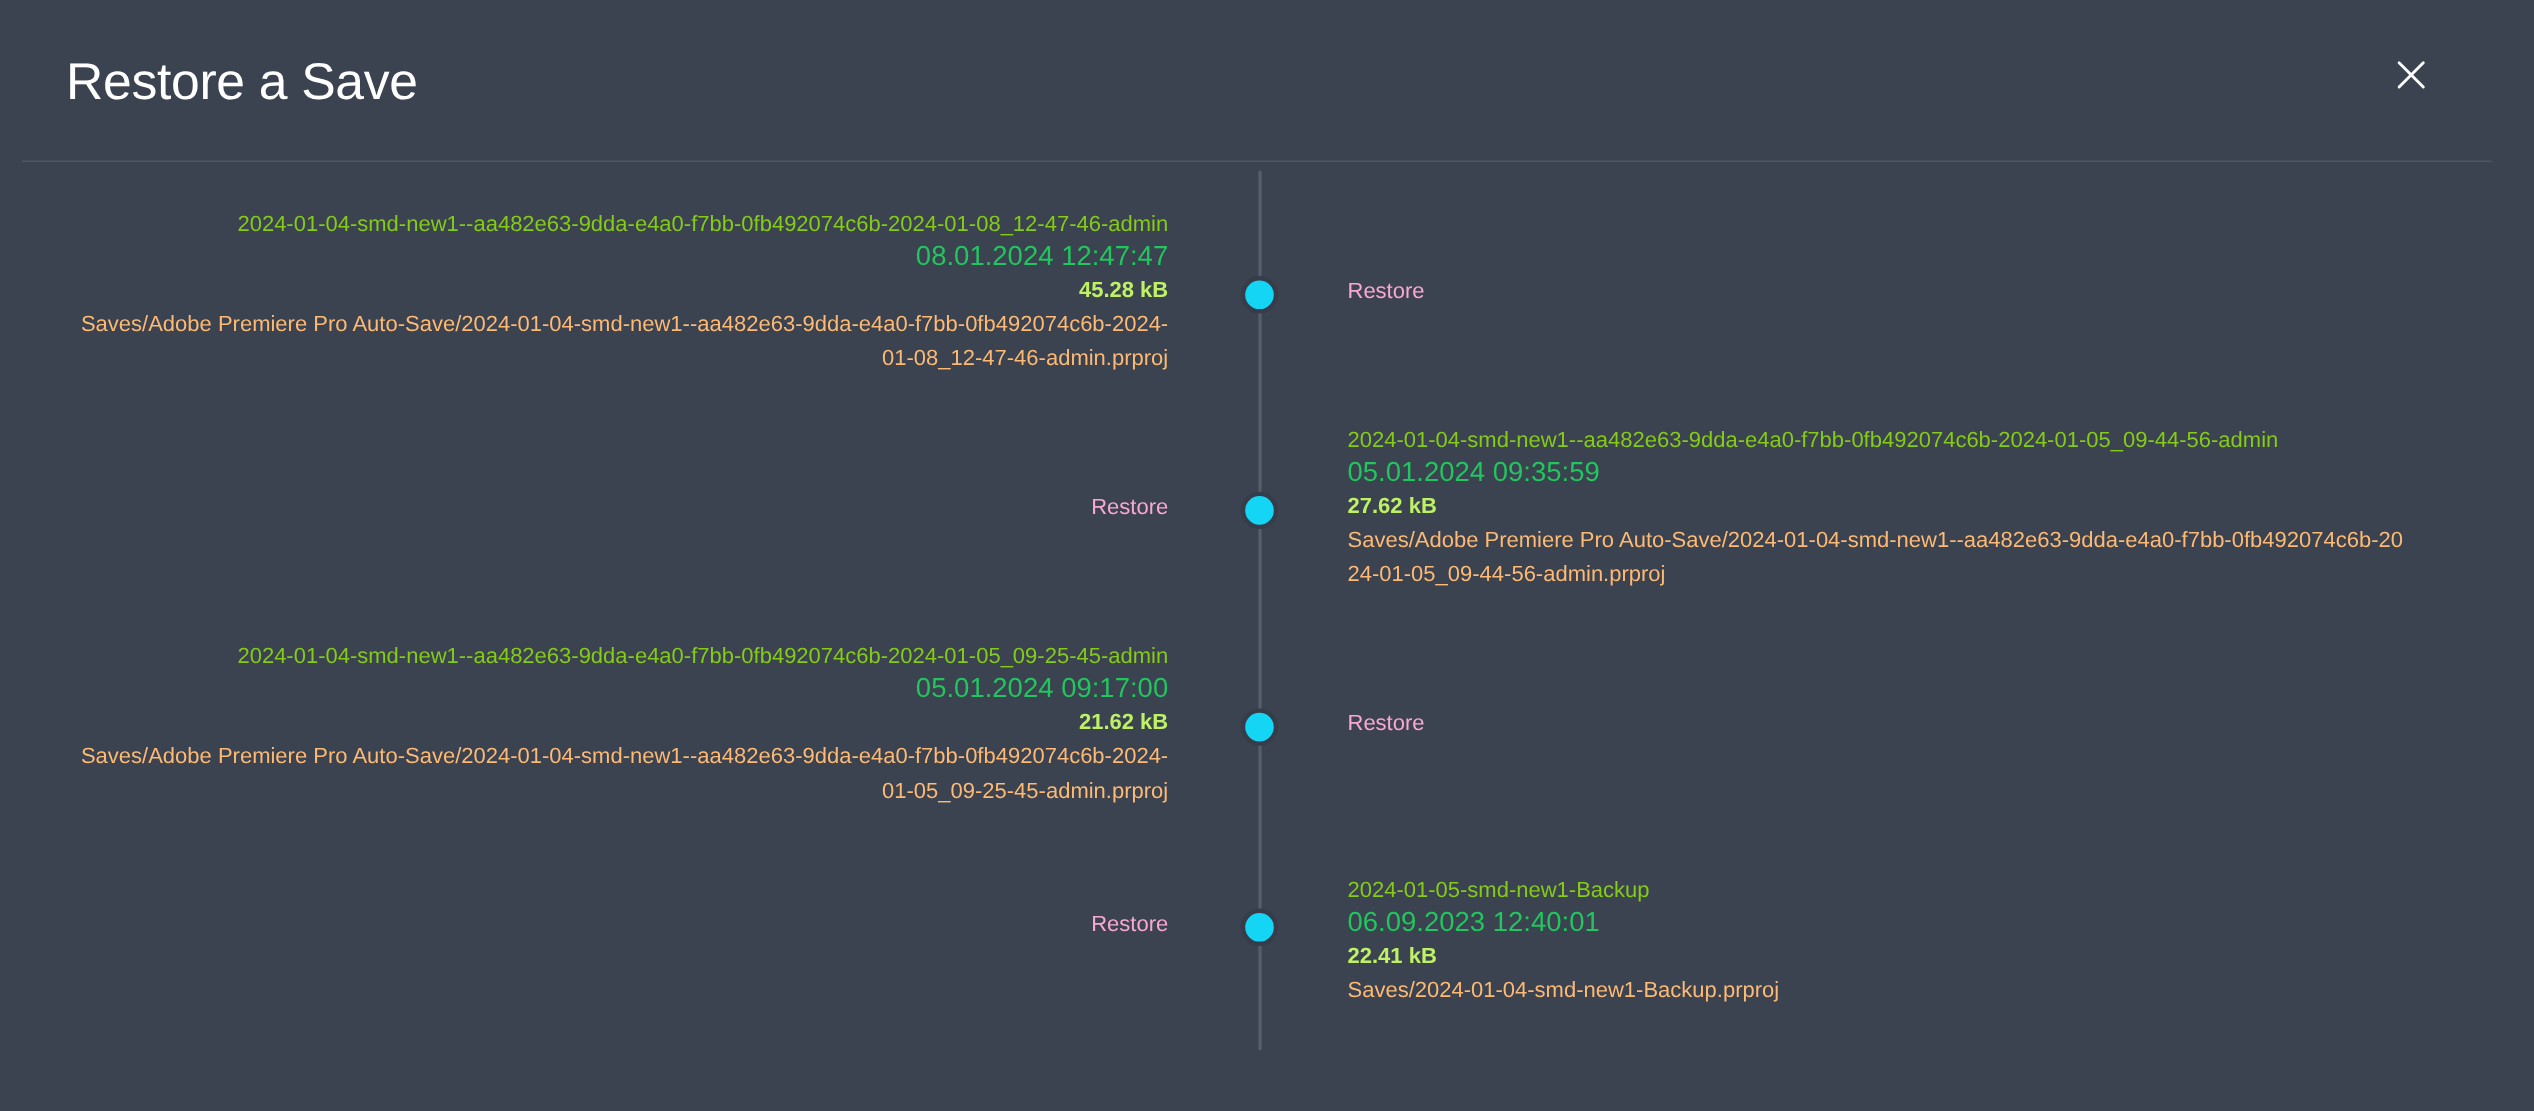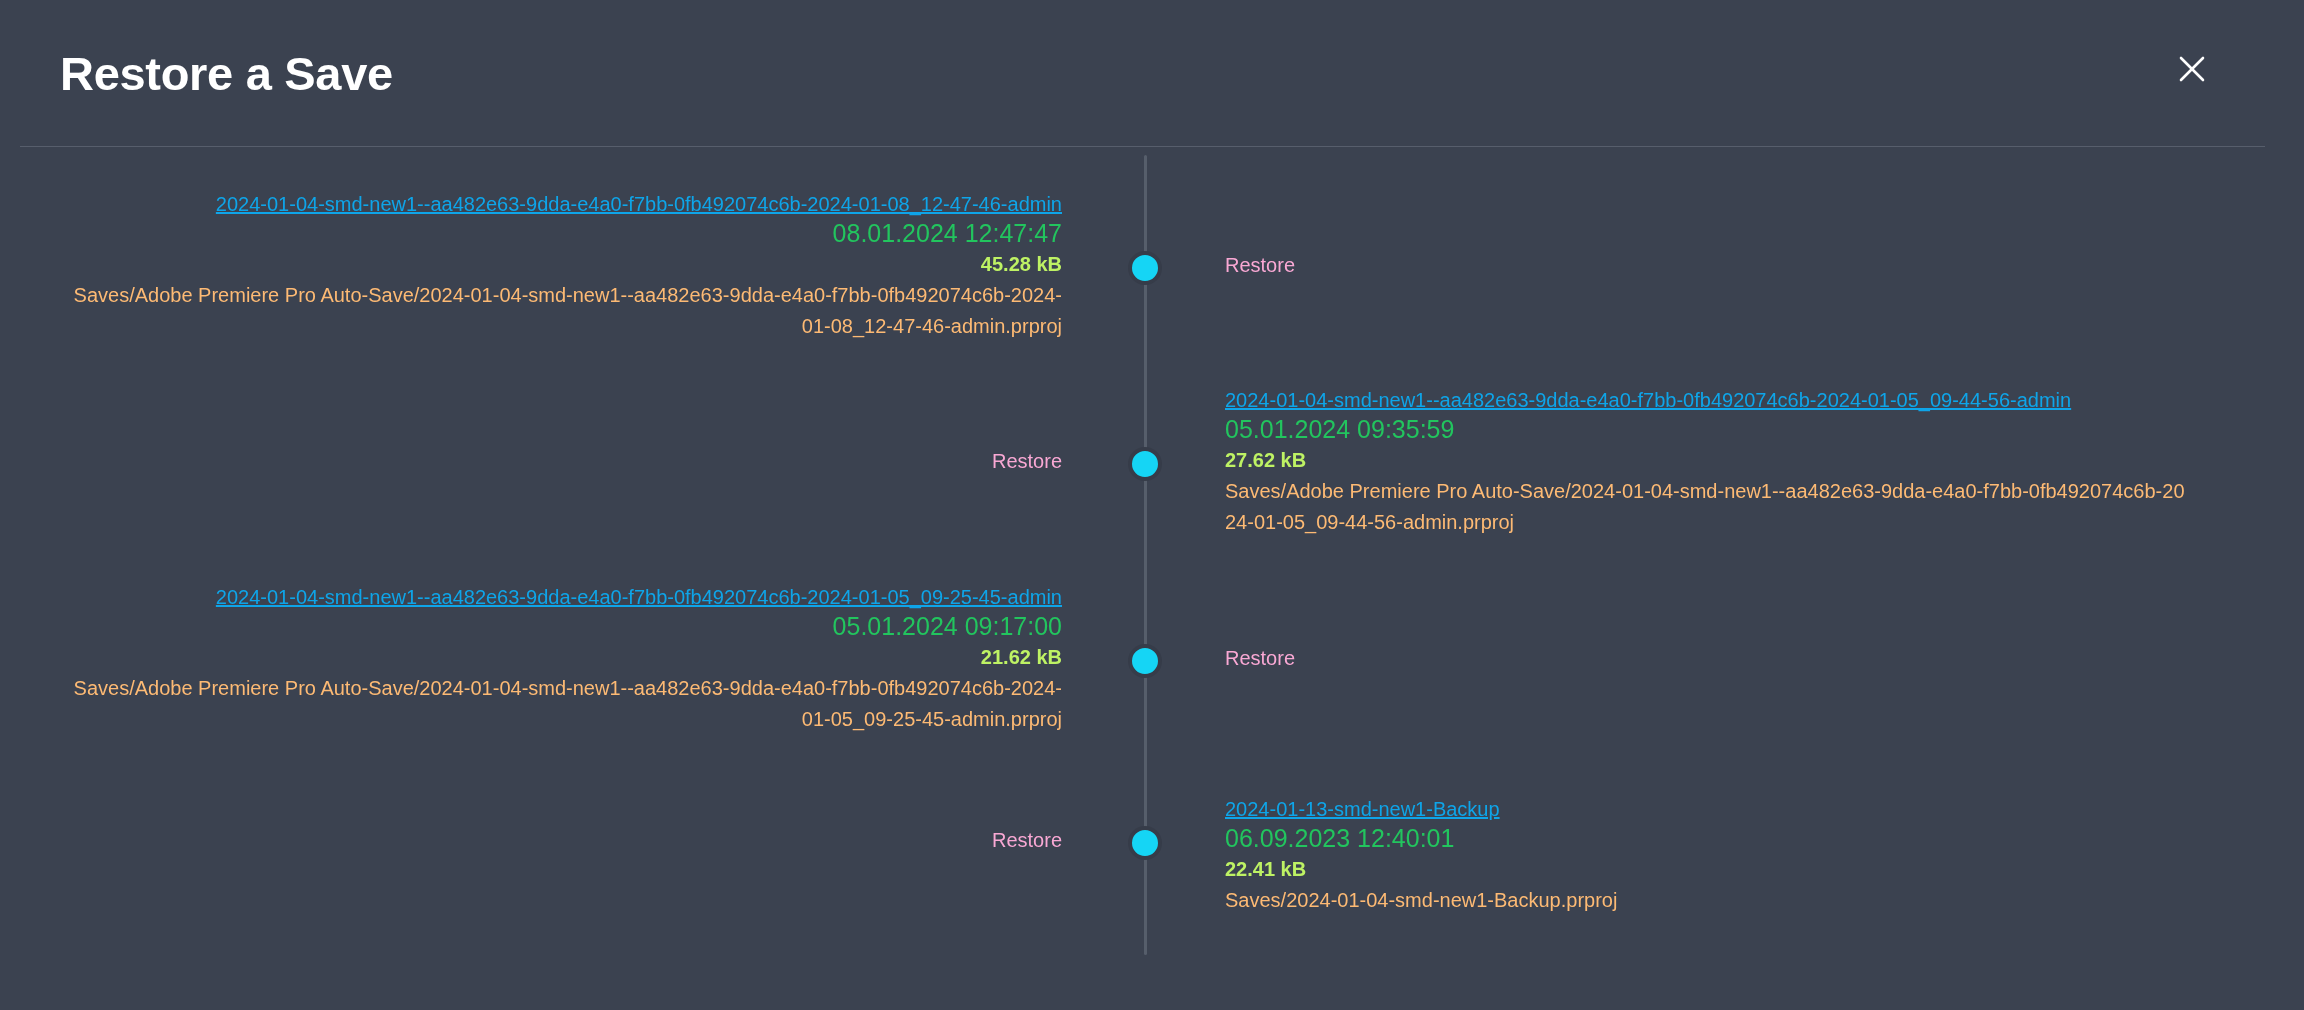--- a/index.html
+++ b/index.html
@@ -31,21 +31,21 @@
     position: relative;
     height: 147px;
     padding: 0 60px 0 60px;
     display: flex;
     align-items: center;
     justify-content: space-between;
   }
 
   .modal-title {
     font-size: 47px;
-    font-weight: bold;
+    font-weight: normal;
     color: #ffffff;
     letter-spacing: -0.3px;
     line-height: 1;
     padding-left: 0px;
   }
 
   .close-button {
     width: 56px;
     height: 56px;
     display: flex;
@@ -133,25 +133,24 @@
     text-align: left;
   }
   .entry-action.act-left {
     left: 66px;
     width: 996px;
     text-align: right;
   }
 
   .entry-name {
     font-size: 20px;
-    color: #0ea5e9;
+    color: #84cc16;
     line-height: 28px;
     cursor: pointer;
     word-break: break-all;
-    text-decoration: underline;
   }
 
   .entry-date {
     font-size: 25px;
     color: #22c55e;
     line-height: 31px;
   }
 
   .entry-size {
     font-size: 20px;
@@ -217,21 +216,21 @@
         <div class="entry-date">05.01.2024 09:17:00</div>
         <div class="entry-size">21.62 kB</div>
         <div class="entry-path">Saves/Adobe Premiere Pro Auto-Save/2024-01-04-smd-new1--aa482e63-9dda-e4a0-f7bb-0fb492074c6b-2024-01-05_09-25-45-admin.prproj</div>
       </div>
       <div class="timeline-dot"></div>
       <div class="entry-action act-right">Restore</div>
     </div>
 
     <div class="timeline-row" style="top:696px;">
       <div class="entry-content side-right" style="top:-48px;">
-        <div class="entry-name">2024-01-13-smd-new1-Backup</div>
+        <div class="entry-name">2024-01-05-smd-new1-Backup</div>
         <div class="entry-date">06.09.2023 12:40:01</div>
         <div class="entry-size">22.41 kB</div>
         <div class="entry-path">Saves/2024-01-04-smd-new1-Backup.prproj</div>
       </div>
       <div class="timeline-dot"></div>
       <div class="entry-action act-left">Restore</div>
     </div>
 
   </div>
 </div>

